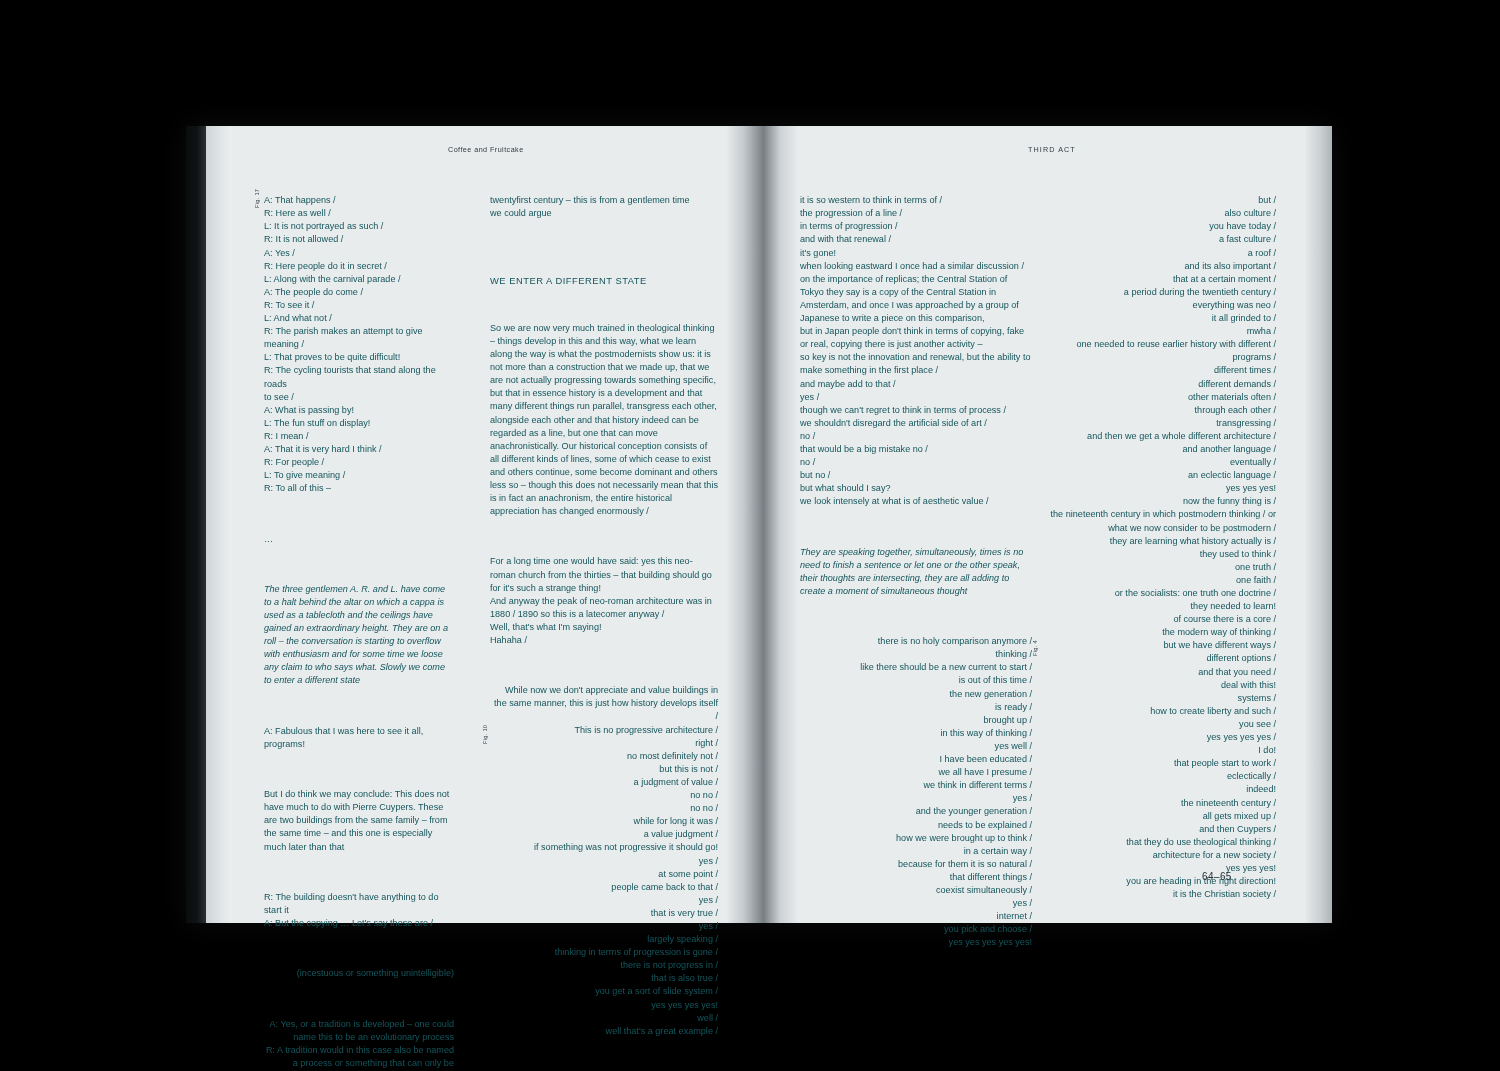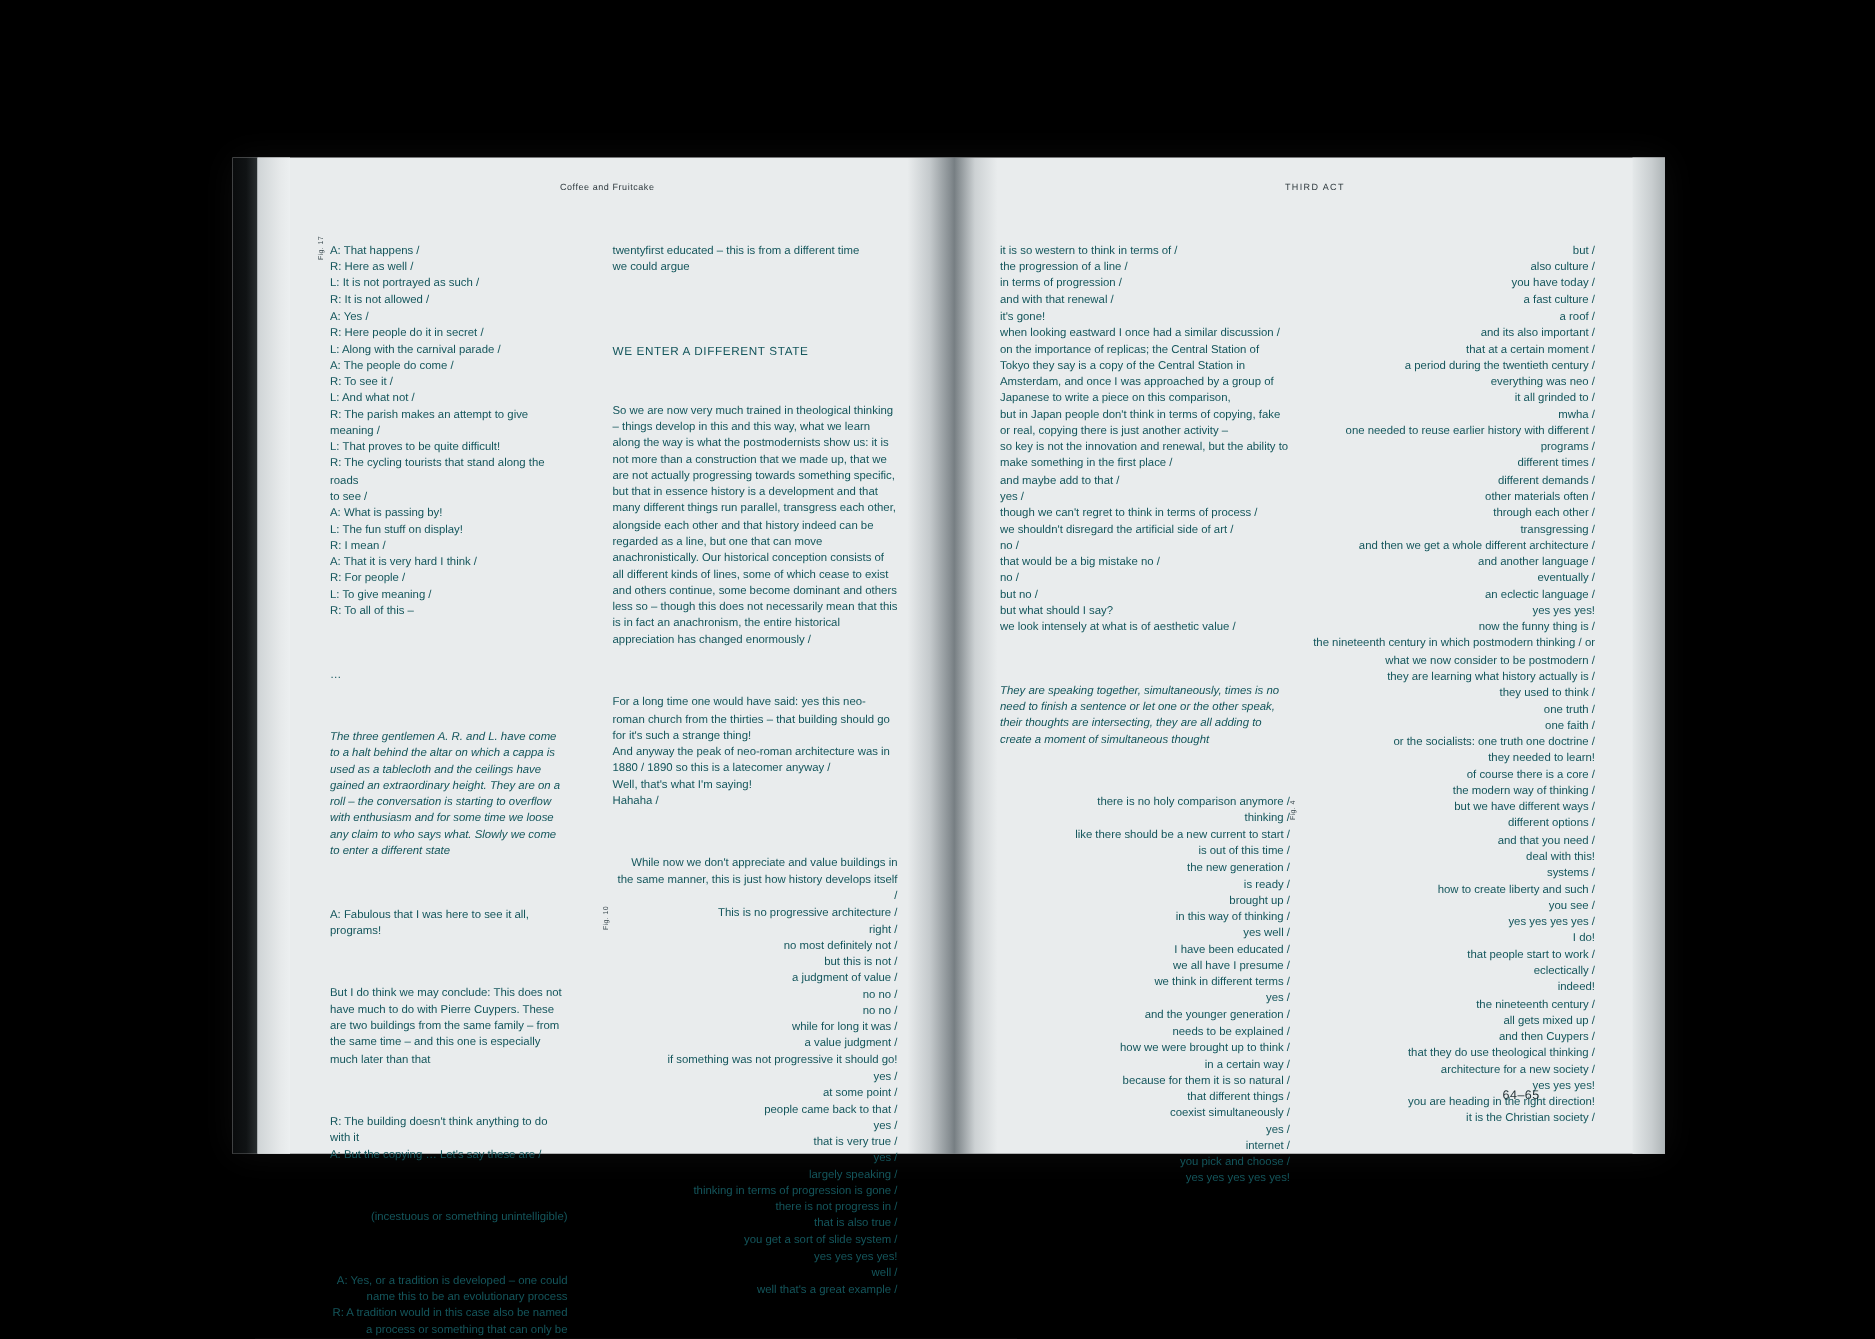--- a/index.html
+++ b/index.html
@@ -172,34 +172,34 @@
 L: The fun stuff on display!
 R: I mean /
 A: That it is very hard I think /
 R: For people /
 L: To give meaning /
 R: To all of this –</p>
         <p class="para">…</p>
         <p class="para ital">The three gentlemen A. R. and L. have come to a halt behind the altar on which a cappa is used as a tablecloth and the ceilings have gained an extraordinary height. They are on a roll – the conversation is starting to overflow with enthusiasm and for some time we loose any claim to who says what. Slowly we come to enter a different state</p>
         <p class="para">A: Fabulous that I was here to see it all, programs!</p>
         <p class="para">But I do think we may conclude: This does not have much to do with Pierre Cuypers. These are two buildings from the same family – from the same time – and this one is especially much later than that</p>
-        <p class="para">R: The building doesn't think anything to do with it
+        <p class="para">R: The building doesn't have anything to do start it
 A: But the copying … Let's say these are /</p>
         <p class="para centered">(incestuous or something unintelligible)</p>
         <p class="para">A: Yes, or a tradition is developed – one could name this to be an evolutionary process
 R: A tradition would in this case also be named a process or something that can only be situated on an individual basis
 A: But in essence, I think that the nineteenth century was one of the immensely innovative periods in many different ways, one of them being the period in which for the first time large institutions needed to be erected
 L: Structurally I would say also
 A: Structurally, the construction foremost</p>
         
         
       </div>
 
       <div class="col teal" id="lcol2">
-        <p class="para">twentyfirst educated – this is from a different time
+        <p class="para">twentyfirst century – this is from a gentlemen time
 we could argue</p>
         <div class="sect-head">WE ENTER A DIFFERENT STATE</div>
         <p class="para">So we are now very much trained in theological thinking – things develop in this and this way, what we learn along the way is what the postmodernists show us: it is not more than a construction that we made up, that we are not actually progressing towards something specific, but that in essence history is a development and that many different things run parallel, transgress each other, alongside each other and that history indeed can be regarded as a line, but one that can move anachronistically. Our historical conception consists of all different kinds of lines, some of which cease to exist and others continue, some become dominant and others less so – though this does not necessarily mean that this is in fact an anachronism, the entire historical appreciation has changed enormously /</p>
         <p class="para">For a long time one would have said: yes this neo-roman church from the thirties – that building should go for it's such a strange thing!
 And anyway the peak of neo-roman architecture was in 1880 / 1890 so this is a latecomer anyway /
 Well, that's what I'm saying!
 Hahaha /</p>
         <p class="para">While now we don't appreciate and value buildings in the same manner, this is just how history develops itself /
 This is no progressive architecture /
 right /

